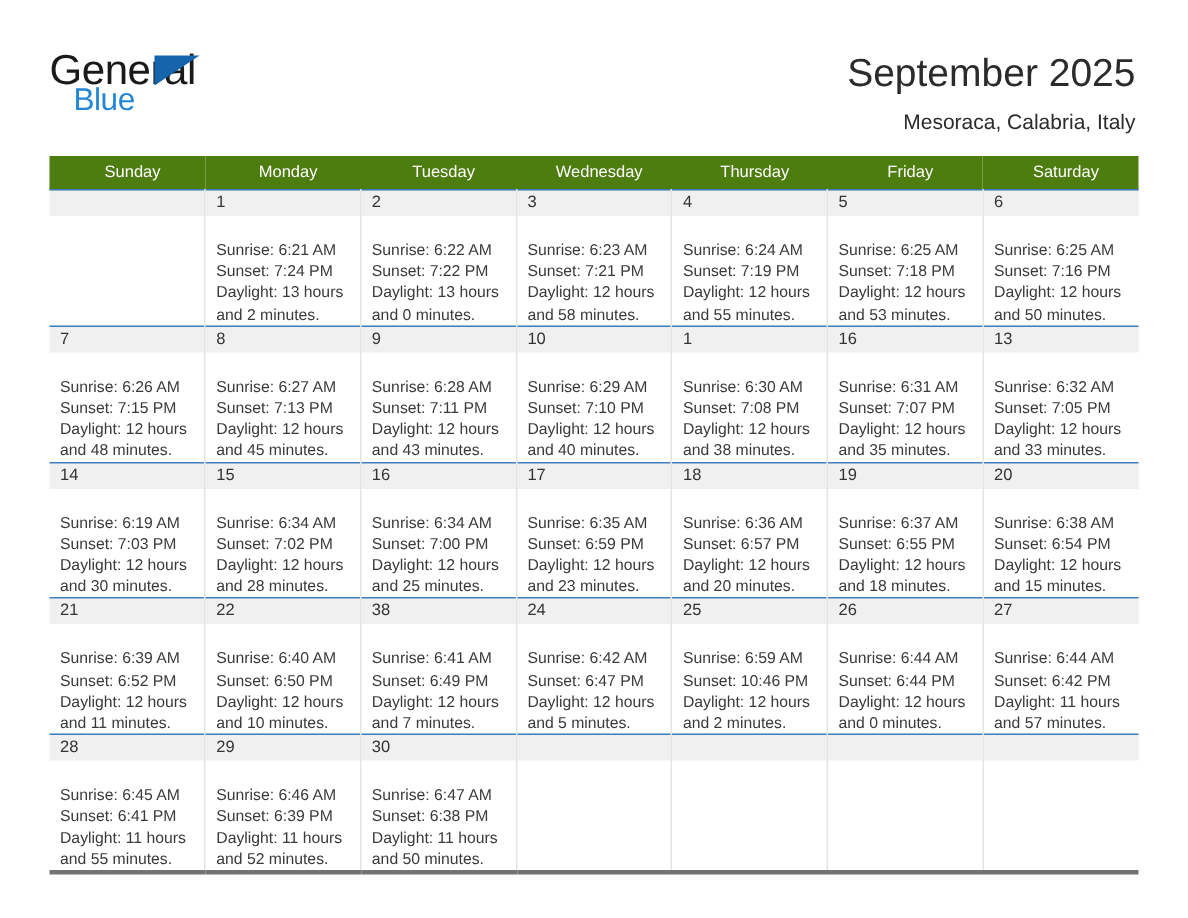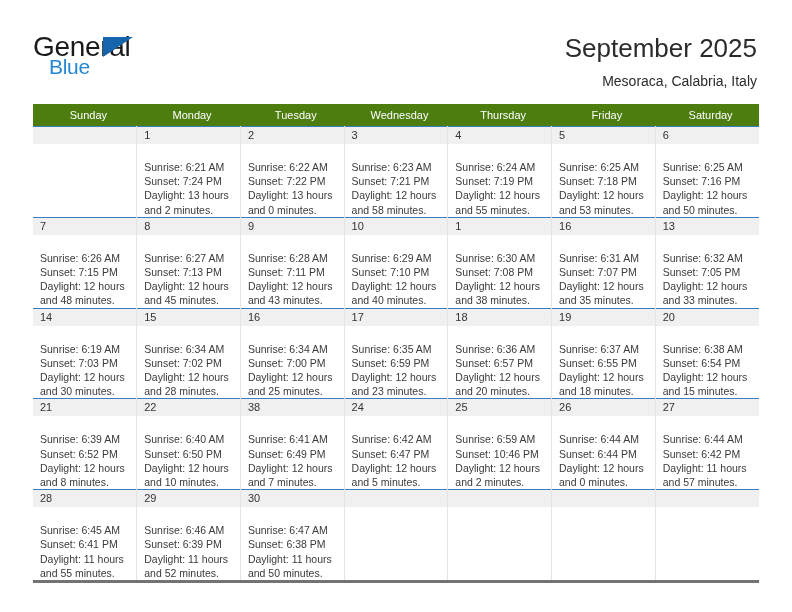--- a/index.html
+++ b/index.html
@@ -344,21 +344,21 @@
             </div>
           </td>
         </tr>
         <tr class="week">
           <td>
             <div class="daynum-strip">21</div>
             <div class="cell-body">
               <div>Sunrise: 6:39 AM</div>
               <div>Sunset: 6:52 PM</div>
               <div>Daylight: 12 hours</div>
-              <div>and 8 minutes.</div>
+              <div>and 11 minutes.</div>
             </div>
           </td>
           <td>
             <div class="daynum-strip">22</div>
             <div class="cell-body">
               <div>Sunrise: 6:40 AM</div>
               <div>Sunset: 6:50 PM</div>
               <div>Daylight: 12 hours</div>
               <div>and 10 minutes.</div>
             </div>

